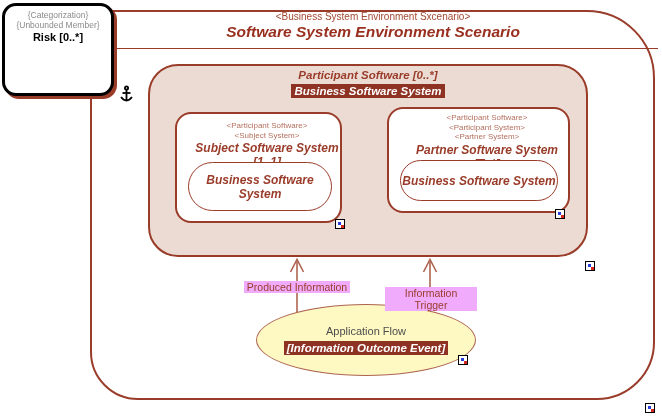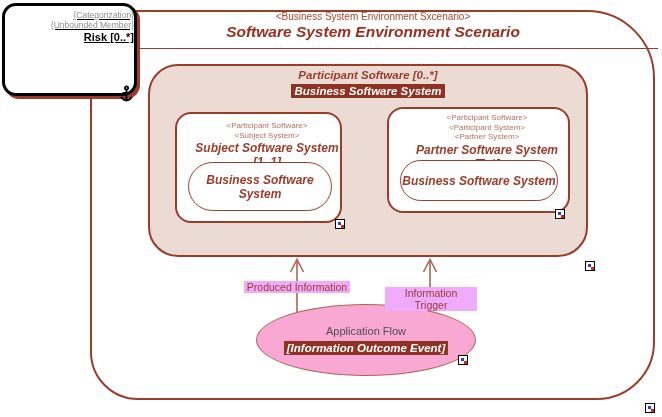--- a/index.html
+++ b/index.html
@@ -52,29 +52,29 @@
 
   
   #flow-svg{left:0;top:0;width:662px;height:417px;z-index:2;pointer-events:none;}
   .flow-label{
     background:#f0abfc;font-size:10.5px;color:#9A3C2A;text-align:center;z-index:4;padding:0 2px;
   }
 
   
   .event-ellipse{
     left:256px;top:304px;width:220px;height:72px;border:1.5px solid #AD6450;border-radius:50%;
-    background:#f9a8d4;z-index:2;display:flex;flex-direction:column;align-items:center;
+    background:#fef9c3;z-index:2;display:flex;flex-direction:column;align-items:center;
     justify-content:center;gap:1px;
   }
   .ellipse-title{font-size:11px;color:#4D4D4D;}
 
   
   .risk-card{
-    left:2px;top:3px;width:135px;height:93px;background:#fff;border:3px solid #000;
-    border-radius:14px;box-shadow:3px 3px 0 #9A3C2A;z-index:5;text-align:right;padding-top:4px;text-decoration:underline;
+    left:2px;top:3px;width:112px;height:93px;background:#fff;border:3px solid #000;
+    border-radius:14px;box-shadow:3px 3px 0 #9A3C2A;z-index:5;text-align:center;padding-top:4px;
   }
   .risk-stereo{font-size:8.5px;line-height:10px;color:#8A8A8A;}
   .risk-name{font-size:11px;font-weight:bold;color:#000;margin-top:1px;}
   .risk-stadium{
     position:absolute;left:9px;top:41px;width:103px;height:42px;border:2px solid #000;
     border-radius:999px;background:#fff;display:flex;align-items:center;justify-content:center;
     font-size:11px;font-weight:bold;color:#000;
   }
 
   

